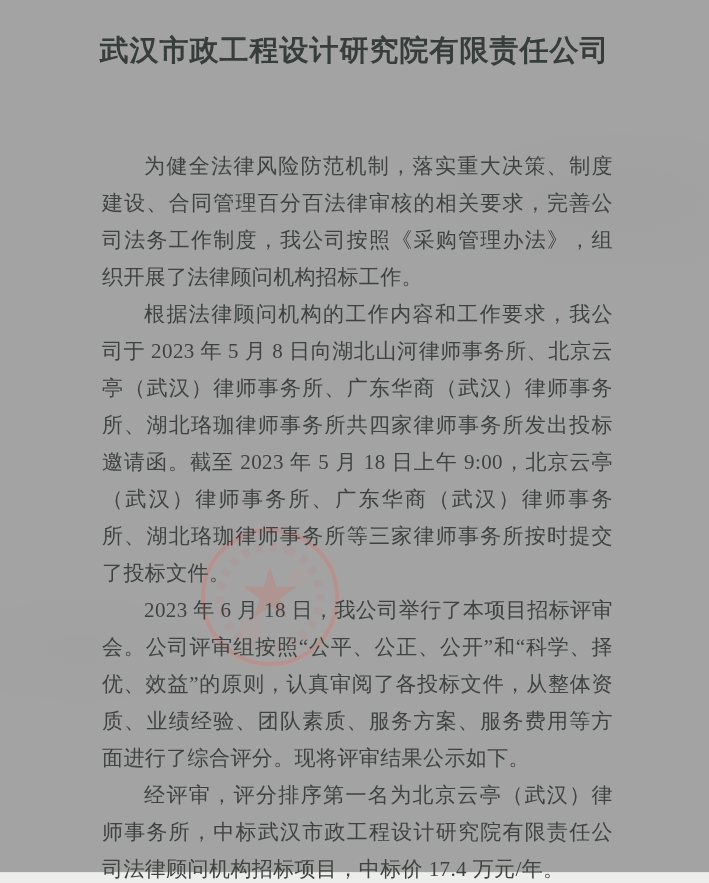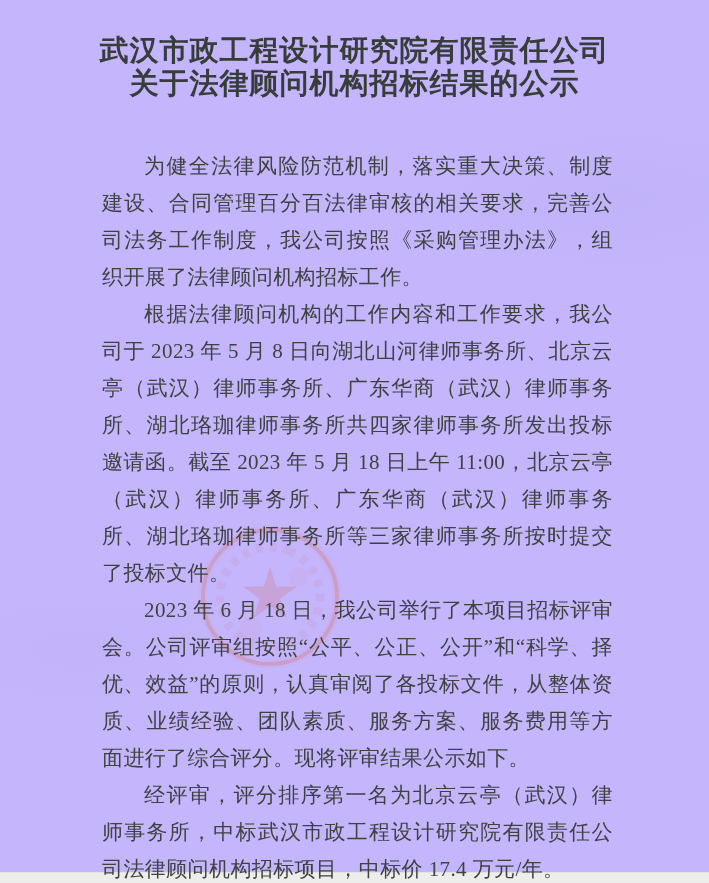--- a/index.html
+++ b/index.html
@@ -4,21 +4,21 @@
 <style>
   html, body {
     margin: 0;
     padding: 0;
     background: #ffffff;
   }
   .page {
     position: relative;
     width: 709px;
     height: 883px;
-    background: #c4b5fd;
+    background: #a3a3a3;
     overflow: hidden;
     font-family: "Liberation Serif", "DejaVu Serif", serif;
   }
   
   .page::after {
     content: "";
     position: absolute;
     inset: 0;
     pointer-events: none;
     background:
@@ -91,25 +91,24 @@
 
       <path d="M 72 42 L 88.5 93 L 45 61.5 L 99 61.5 L 55.5 93 Z" fill="#d4675f" fill-rule="nonzero" opacity="0.28"></path>
 
       <circle cx="52" cy="104" r="12" fill="#e3938c" opacity="0.10"></circle>
       <circle cx="100" cy="52" r="10" fill="#e3938c" opacity="0.10"></circle>
     </svg>
   </div>
 
   <div class="doc-title">
     <div>武汉市政工程设计研究院有限责任公司</div>
-    <div>关于法律顾问机构招标结果的公示</div>
   </div>
 
   <div class="doc-body">
     <p>为健全法律风险防范机制，落实重大决策、制度建设、合同管理百分百法律审核的相关要求，完善公司法务工作制度，我公司按照《采购管理办法》，组织开展了法律顾问机构招标工作。</p>
-    <p>根据法律顾问机构的工作内容和工作要求，我公司于 2023 年 5 月 8 日向湖北山河律师事务所、北京云亭（武汉）律师事务所、广东华商（武汉）律师事务所、湖北珞珈律师事务所共四家律师事务所发出投标邀请函。截至 2023 年 5 月 18 日上午 11:00，北京云亭（武汉）律师事务所、广东华商（武汉）律师事务所、湖北珞珈律师事务所等三家律师事务所按时提交了投标文件。</p>
+    <p>根据法律顾问机构的工作内容和工作要求，我公司于 2023 年 5 月 8 日向湖北山河律师事务所、北京云亭（武汉）律师事务所、广东华商（武汉）律师事务所、湖北珞珈律师事务所共四家律师事务所发出投标邀请函。截至 2023 年 5 月 18 日上午 9:00，北京云亭（武汉）律师事务所、广东华商（武汉）律师事务所、湖北珞珈律师事务所等三家律师事务所按时提交了投标文件。</p>
     <p>2023 年 6 月 18 日，我公司举行了本项目招标评审会。公司评审组按照“公平、公正、公开”和“科学、择优、效益”的原则，认真审阅了各投标文件，从整体资质、业绩经验、团队素质、服务方案、服务费用等方面进行了综合评分。现将评审结果公示如下。</p>
     <p>经评审，评分排序第一名为北京云亭（武汉）律师事务所，中标武汉市政工程设计研究院有限责任公司法律顾问机构招标项目，中标价 17.4 万元/年。</p>
   </div>
 
   <div class="bottom-edge"></div>
 
 </div>
 
 </body></html>

